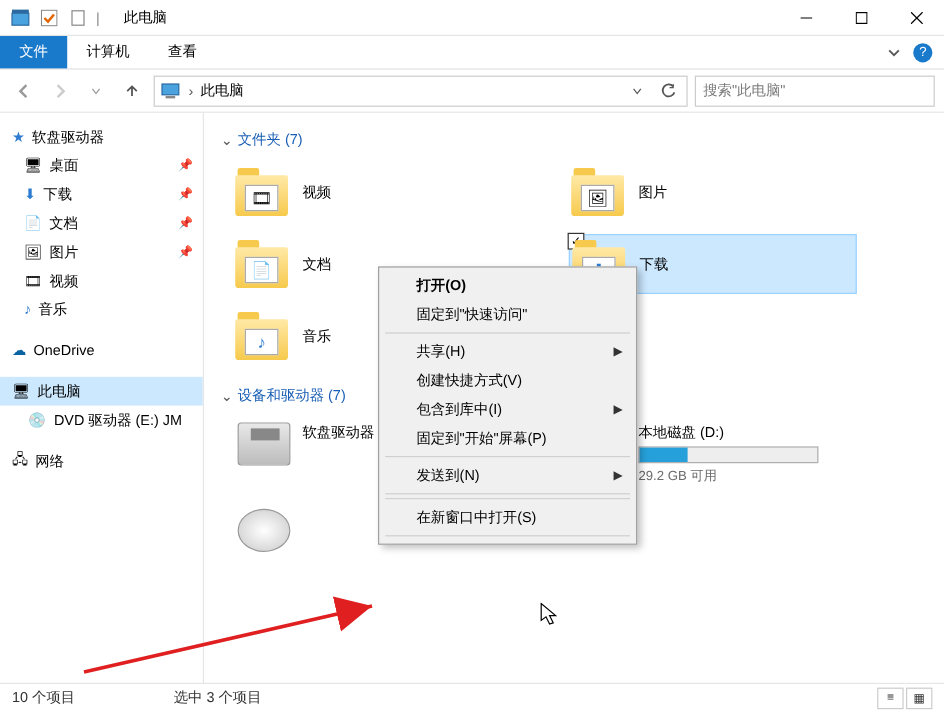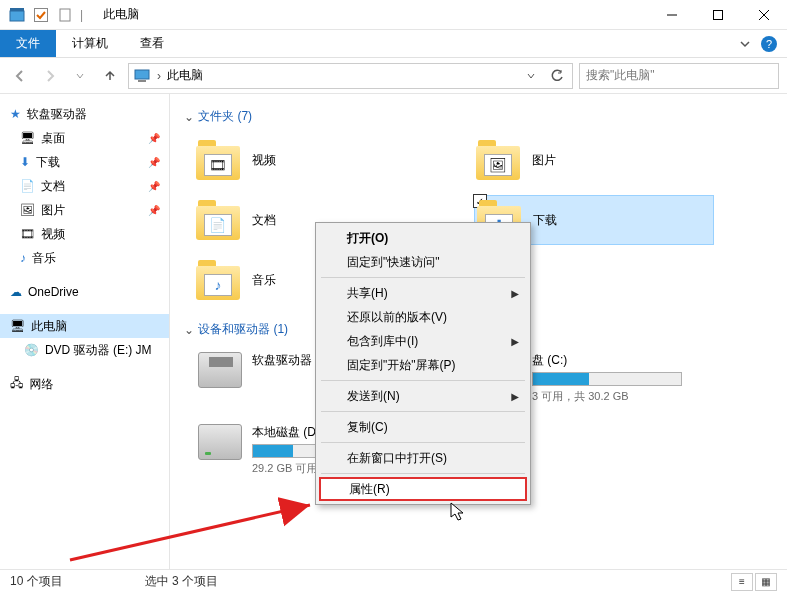--- a/index.html
+++ b/index.html
@@ -276,38 +276,28 @@
             <div class="folder-tab"></div>
             <div class="folder-back"></div>
             <div class="folder-overlay" style="color:#2e7cd1;">♪</div>
           </div>
         <span>音乐</span>
       </div>
     </div>
 
     <div class="section-header">
       <span class="chev">⌄</span>
-      <span>设备和驱动器 (1)</span>
+      <span>设备和驱动器 (7)</span>
     </div>
     <div class="drives-grid">
       <div class="drive-item">
         <div class="drive-icon floppy"></div>
         <div class="drive-info">
             <div class="drive-name">软盘驱动器 (A</div>
           </div>
-      </div>
-      <div class="drive-item">
-        <div class="drive-icon hdd"></div>
-        <div class="drive-info">
-          <div class="drive-name">盘 (C:)</div>
-          <div class="drive-bar">
-              <div class="drive-bar-fill" style="width:38%"></div>
-            </div>
-          <div class="drive-free">3 可用，共 30.2 GB</div>
-        </div>
       </div>
       <div class="drive-item">
         <div class="drive-icon hdd"></div>
         <div class="drive-info">
           <div class="drive-name">本地磁盘 (D:)</div>
           <div class="drive-bar">
               <div class="drive-bar-fill" style="width:27%"></div>
             </div>
           <div class="drive-free">29.2 GB 可用</div>
         </div>
@@ -328,31 +318,29 @@
     <div class="view-btn">≡</div>
     <div class="view-btn">▦</div>
   </div>
 </div>
 
 <div class="context-menu" id="ctx">
     <div class="cm-item bold">打开(O)</div>
     <div class="cm-item">固定到"快速访问"</div>
     <div class="cm-sep"></div>
     <div class="cm-item">共享(H)<span class="arrow">▶</span></div>
-    <div class="cm-item">还原以前的版本(V)</div>
+    <div class="cm-item">创建快捷方式(V)</div>
     <div class="cm-item">包含到库中(I)<span class="arrow">▶</span></div>
     <div class="cm-item">固定到"开始"屏幕(P)</div>
     <div class="cm-sep"></div>
     <div class="cm-item">发送到(N)<span class="arrow">▶</span></div>
     <div class="cm-sep"></div>
-    <div class="cm-item">复制(C)</div>
     <div class="cm-sep"></div>
     <div class="cm-item">在新窗口中打开(S)</div>
     <div class="cm-sep"></div>
-    <div class="cm-item hl">属性(R)</div>
   </div>
 
 <svg class="red-arrow" width="270" height="120">
   <defs>
       <marker id="ah" markerWidth="12" markerHeight="12" refX="10" refY="5" orient="auto">
         <path d="M0 0 L10 5 L0 10 Z" fill="#e02020"></path>
       </marker>
     </defs>
   <line x1="10" y1="110" x2="250" y2="55" stroke="#e02020" stroke-width="3" marker-end="url(#ah)"></line>
 </svg>

